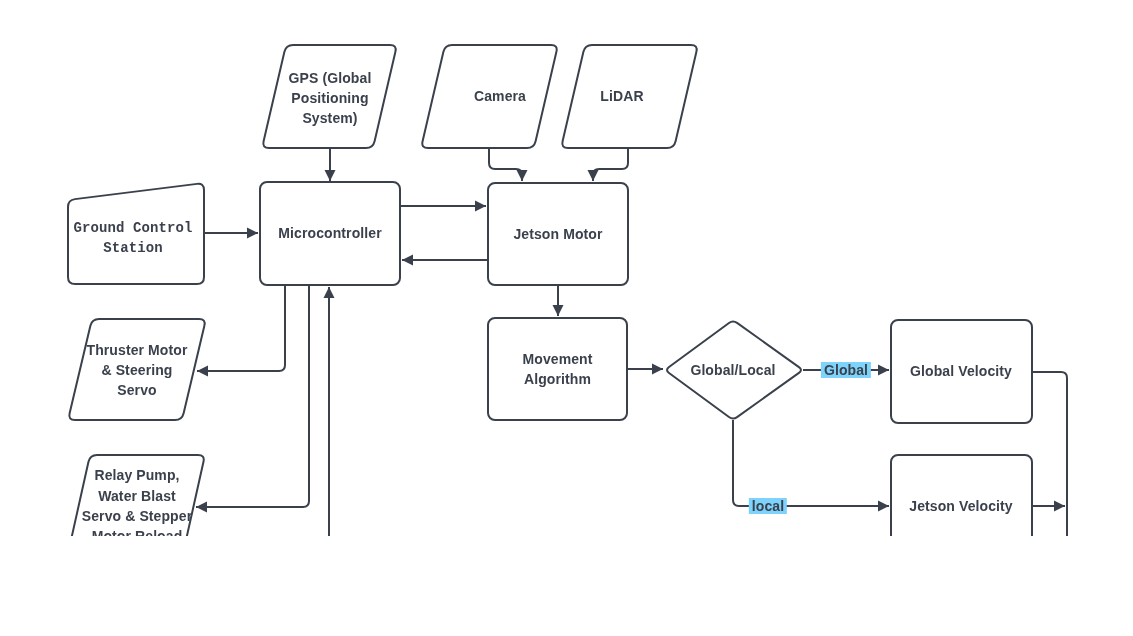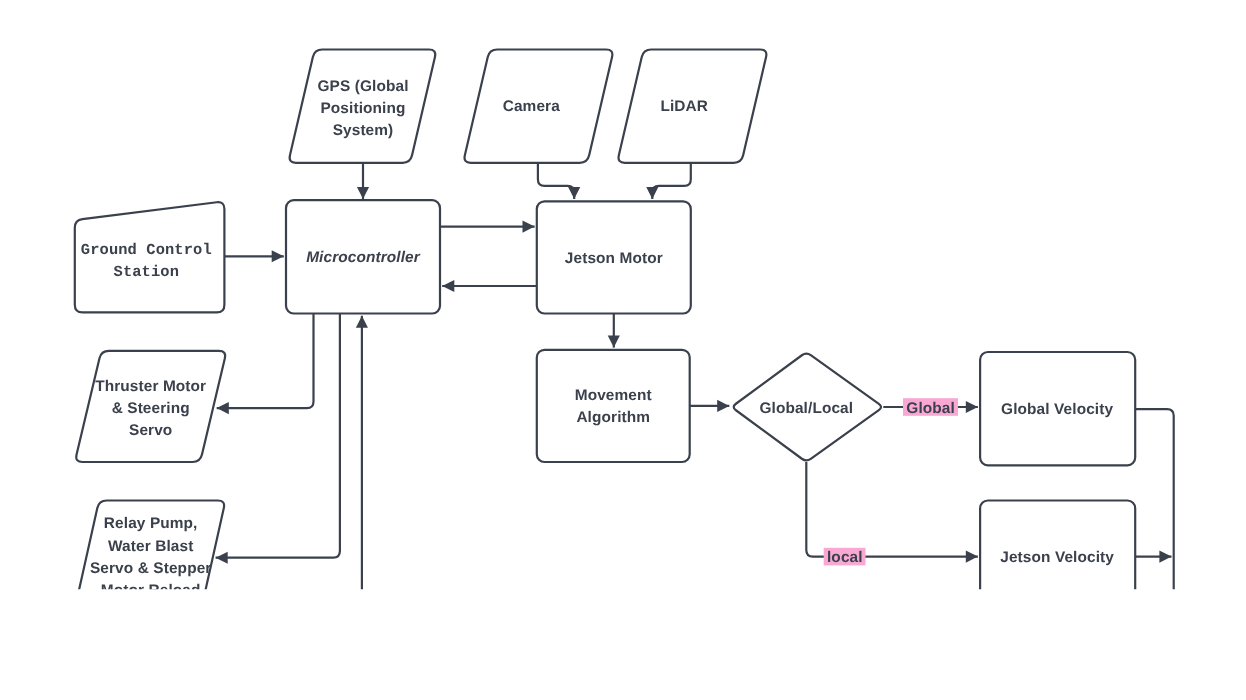--- a/index.html
+++ b/index.html
@@ -19,21 +19,21 @@
     justify-content: center;
     text-align: center;
     font-weight: 700;
     font-size: 14px;
     line-height: 1.45;
     letter-spacing: 0.1px;
   }
   .edge-label {
     position: absolute;
     transform: translate(-50%, -50%);
-    background: #f9a8d4;
+    background: #7dd3fc;
     padding: 0 3px;
     font-weight: 700;
     font-size: 14px;
     letter-spacing: 0.1px;
     white-space: nowrap;
   }
 </style>
 </head>
 <body>
 
@@ -75,24 +75,24 @@
       <polygon points="329,287 334.5,298 323.5,298" fill="#3a414c"></polygon>
       <path d="M 1032 506 L 1065 506" fill="none" stroke="#3a414c" stroke-width="2"></path>
       <polygon points="1065,506 1054,511.5 1054,500.5" fill="#3a414c"></polygon>
       <path d="M 285 285 L 285 365 Q 285 371 279 371 L 197 371" fill="none" stroke="#3a414c" stroke-width="2"></path>
       <polygon points="197,371 208,365.5 208,376.5" fill="#3a414c"></polygon>
       <path d="M 309 285 L 309 501 Q 309 507 303 507 L 196 507" fill="none" stroke="#3a414c" stroke-width="2"></path>
       <polygon points="196,507 207,501.5 207,512.5" fill="#3a414c"></polygon>
     </svg>
   <div id="labels" style="color: rgb(59, 65, 76);">
       <div class="node-label" style="left: 274px; top: 56px; width: 112px; height: 84px;">GPS (Global Positioning System)</div>
-      <div class="node-label" style="left: 433px; top: 76px; width: 100px; height: 40px;">Camera</div>
+      <div class="node-label" style="left: 450px; top: 76px; width: 100px; height: 40px;">Camera</div>
       <div class="node-label" style="left: 572px; top: 76px; width: 100px; height: 40px;">LiDAR</div>
       <div class="node-label" style="left: 72px; top: 212px; width: 122px; height: 52px; font-family: Liberation Mono, monospace;">Ground Control Station</div>
-      <div class="node-label" style="left: 265px; top: 213px; width: 130px; height: 40px; font-style: italic;">Microcontroller</div>
+      <div class="node-label" style="left: 265px; top: 213px; width: 130px; height: 40px;">Microcontroller</div>
       <div class="node-label" style="left: 498px; top: 214px; width: 120px; height: 40px;">Jetson Motor</div>
       <div class="node-label" style="left: 505px; top: 338px; width: 105px; height: 62px;">Movement Algorithm</div>
       <div class="node-label" style="left: 673px; top: 350px; width: 120px; height: 40px;">Global/Local</div>
       <div class="node-label" style="left: 896px; top: 351px; width: 130px; height: 40px;">Global Velocity</div>
       <div class="node-label" style="left: 896px; top: 486px; width: 130px; height: 40px;">Jetson Velocity</div>
       <div class="node-label" style="left: 85px; top: 337px; width: 104px; height: 66px;">Thruster Motor &amp; Steering Servo</div>
       <div class="node-label" style="left: 80px; top: 452px; width: 114px; height: 108px;">Relay Pump, Water Blast Servo &amp; Stepper Motor Reload</div>
       <div class="edge-label" style="left: 846px; top: 370px;">Global</div>
       <div class="edge-label" style="left: 768px; top: 506px;">local</div>
     </div>

